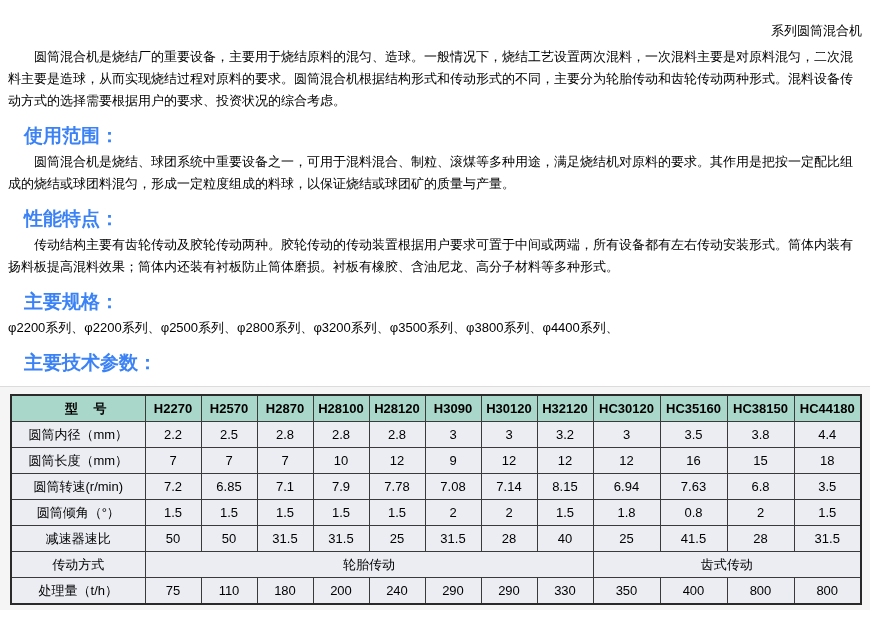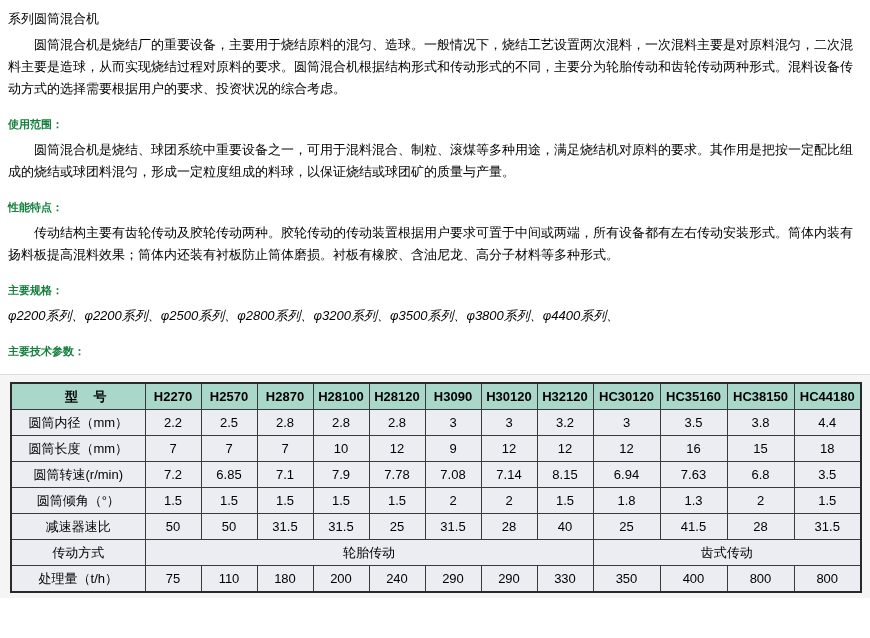--- a/index.html
+++ b/index.html
@@ -2,28 +2,28 @@
 <html><head>
 <meta charset="utf-8">
 <style>
   html,body{margin:0;padding:0;background:#ffffff;}
   body{
     width:870px;height:638px;overflow:hidden;
     font-family:"Liberation Sans","DejaVu Sans",sans-serif;
     font-size:13px;color:#000;
   }
   .page{padding:6px 8px 0 8px;}
-  .title-line{margin:2px 0 4px 0;line-height:22px;}
+  .title-line{margin:14px 0 4px 0;line-height:22px;text-align:right;}
   .para{margin:0;line-height:22px;}
   .para.indent{text-indent:2em;}
   .sec-heading{
-    color:#15803d;font-weight:bold;font-size:11px;
-    margin:15px 0 6px 0;line-height:18px;
-  }
-  .spec-line{margin:4px 0 10px 0;line-height:22px;font-style:italic;}
+    color:#3b82f6;font-weight:bold;font-size:19px;
+    margin:15px 0 6px 16px;line-height:18px;
+  }
+  .spec-line{margin:4px 0 10px 0;line-height:22px;}
   .table-band{
     margin:14px -8px 0 -8px;
     background:#f5f5f6;
     border-top:1px solid #dcdcdc;
     padding:7px 8px 5px 10px;
   }
   table.spec{
     border-collapse:collapse;table-layout:fixed;width:852px;
     border:2px solid #2a2a2a;
   }
@@ -146,21 +146,21 @@
             <td>圆筒倾角（°）</td>
             <td>1.5</td>
             <td>1.5</td>
             <td>1.5</td>
             <td>1.5</td>
             <td>1.5</td>
             <td>2</td>
             <td>2</td>
             <td>1.5</td>
             <td>1.8</td>
-            <td>1.3</td>
+            <td>0.8</td>
             <td>2</td>
             <td>1.5</td>
           </tr>
           <tr>
             <td>减速器速比</td>
             <td>50</td>
             <td>50</td>
             <td>31.5</td>
             <td>31.5</td>
             <td>25</td>

